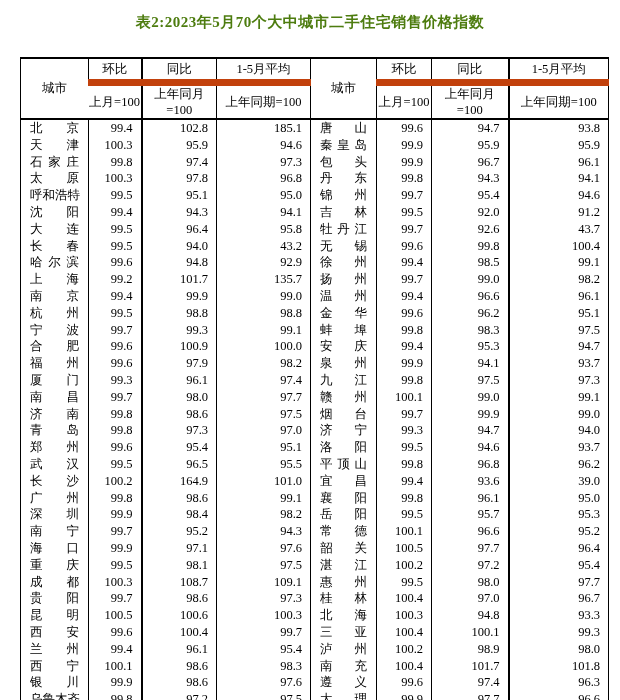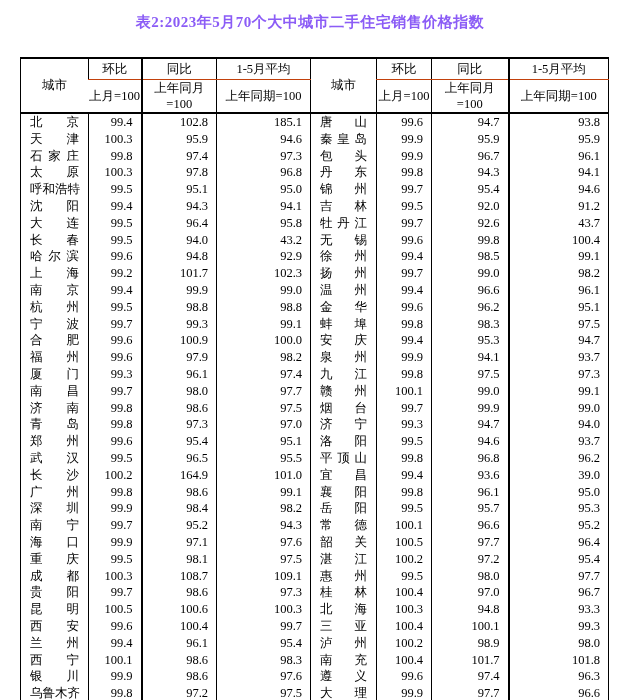--- a/index.html
+++ b/index.html
@@ -8,40 +8,40 @@
     font-family:"Liberation Serif","DejaVu Serif",serif;
     color:#000;
     -webkit-font-smoothing:antialiased;
   }
   .title{
     padding-top:13px;
     text-align:center;
     font-size:15px;
     font-weight:bold;
     letter-spacing:0.5px;
-    color:#8b5cf6;
+    color:#4d7c0f;
     height:22px;
   }
   table{
     border-collapse:collapse;
     table-layout:fixed;
     width:588px;
     margin:22px 0 0 20px;
     border-top:2px solid #000;
     border-bottom:2px solid #000;
     border-left:1px solid #000;
     border-right:1px solid #000;
     font-size:12.5px;
   }
   th{font-weight:normal;font-size:12.5px;padding:0;}
   thead tr.grp-row th{height:20px;}
   thead tr.base-row th{height:19px;}
   th,td{border-left:1px solid #000;}
   th:first-child,td:first-child{border-left:none;}
-  th.grp{border-bottom:1px solid #c2410c;}
+  th.grp{border-bottom:7px solid #c2410c;}
   th.base,th.cityhead{border-bottom:2px solid #000;}
   th.tl,td.tl{border-left-width:2px;}
   tbody td{
     height:16.8px;line-height:16.8px;
     white-space:nowrap;overflow:hidden;
     padding:0;
   }
   td.num{text-align:right;padding-right:8px;}
   .spread{
     display:flex;
@@ -276,21 +276,21 @@
         </tr>
         <tr>
           <td class="city">
             <div class="spread">
               <span>上</span>
               <span>海</span>
             </div>
           </td>
           <td class="num">99.2</td>
           <td class="num tl">101.7</td>
-          <td class="num">102.3</td>
+          <td class="num">135.7</td>
           <td class="city">
             <div class="spread">
               <span>扬</span>
               <span>州</span>
             </div>
           </td>
           <td class="num">99.7</td>
           <td class="num">99.0</td>
           <td class="num tl">98.2</td>
         </tr>

